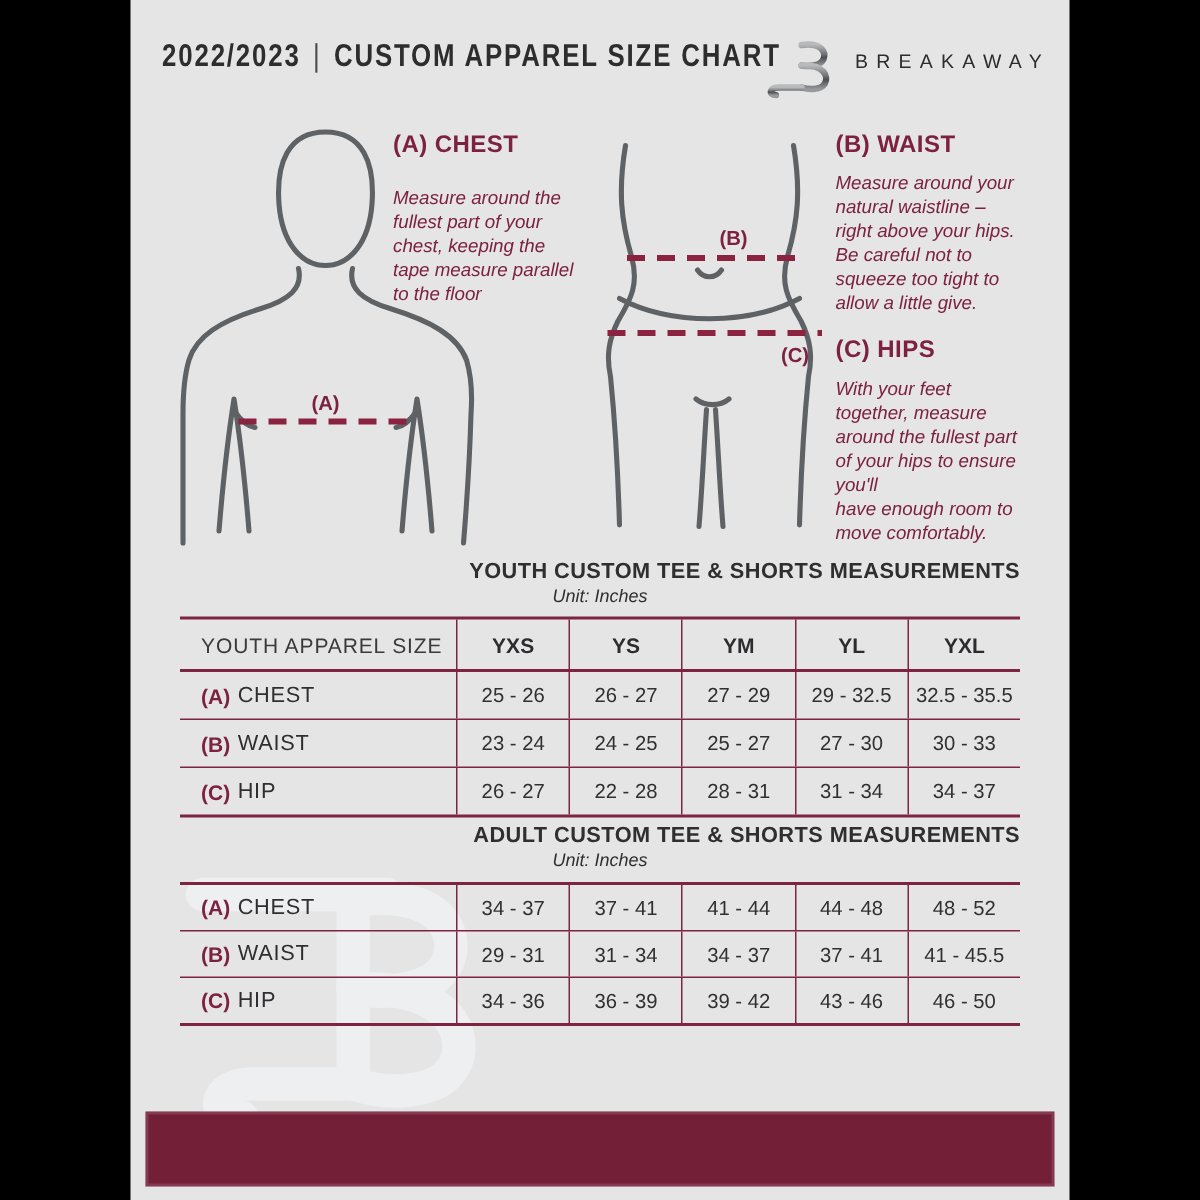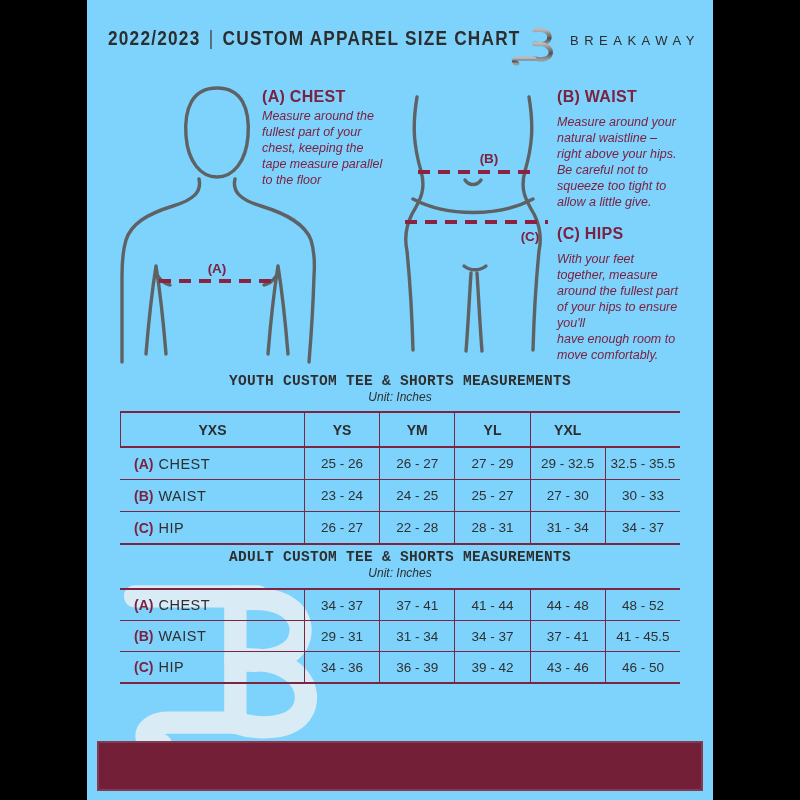--- a/index.html
+++ b/index.html
@@ -1,16 +1,16 @@
 <!DOCTYPE html>
 <html><head>
 <meta charset="utf-8">
 <style>
   html,body{margin:0;padding:0;background:#000;}
-  #page{position:relative;width:800px;height:800px;overflow:hidden;background:#7dd3fc;
+  #page{position:relative;width:800px;height:800px;overflow:hidden;background:#e5e5e5;
         font-family:"Liberation Sans",sans-serif;}
   .abs{position:absolute;}
 
   
   .sidebar{position:absolute;top:0;width:87px;height:800px;background:#000;}
   .sidebar.left{left:0;}
   .sidebar.right{left:713px;}
 
   
   .title-wrap{position:absolute;left:108px;top:26px;white-space:nowrap;
@@ -19,22 +19,22 @@
   .title-wrap .divider{font-weight:normal;color:#4a4a4c;padding:0 10px;}
   .brand-text{position:absolute;left:570px;top:33px;font-weight:normal;font-size:13px;
               letter-spacing:5.5px;color:#2d2d2e;white-space:nowrap;}
 
   
   .guide-heading{position:absolute;font-weight:bold;font-size:16px;color:#7c2140;letter-spacing:.3px;}
   .guide-body{position:absolute;font-style:italic;font-size:12.5px;line-height:16px;color:#7c2140;
               white-space:pre-line;width:165px;}
 
   
-  .section-title{position:absolute;left:120px;width:560px;text-align:center;
-                 font-weight:bold;font-size:14.5px;color:#2f2f30;letter-spacing:.3px;font-family:Liberation Mono, monospace;}
+  .section-title{position:absolute;left:120px;width:560px;text-align:right;
+                 font-weight:bold;font-size:14.5px;color:#2f2f30;letter-spacing:.3px;}
   .section-unit{position:absolute;left:120px;width:560px;text-align:center;
                 font-style:italic;font-size:12px;color:#2f2f30;}
 
   
   .size-table{position:absolute;left:120px;width:560px;
               border-top:2px solid #7d2540;border-bottom:2px solid #7d2540;}
   .t-row{display:grid;grid-template-columns:184px repeat(5,1fr);}
   .t-row.header{border-bottom:2px solid #7d2540;}
   .t-row.body{border-bottom:1.5px solid #7d2540;}
   .t-row.body:last-child{border-bottom:none;}
@@ -115,21 +115,21 @@
     <path class="fig-stroke" d="M 79 171 C 85 176 95 176 101 171" stroke-width="2.2"></path>
     <path class="fig-stroke" d="M 86 178 C 84 208 83 232 81 256" stroke-width="2.4"></path>
     <path class="fig-stroke" d="M 92 178 C 94 208 95 232 97 256" stroke-width="2.4"></path>
     <path class="dash" d="M 33 77 L 151 77"></path>
     <path class="dash" d="M 20 127 L 163 127"></path>
     <text class="marker-label" x="104" y="68" text-anchor="middle">(B)</text>
     <text class="marker-label" x="145" y="146" text-anchor="middle">(C)</text>
   </svg>
 
   <div class="guide-heading" style="left:262px;top:88px;">(A) CHEST</div>
-  <div class="guide-body" style="left:262px;top:108px;">Measure around the
+  <div class="guide-body" style="left:262px;top:124px;">Measure around the
 fullest part of your
 chest, keeping the
 tape measure parallel
 to the floor</div>
 
   <div class="guide-heading" style="left:557px;top:88px;">(B) WAIST</div>
   <div class="guide-body" style="left:557px;top:114px;">Measure around your
 natural waistline –
 right above your hips.
 Be careful not to
@@ -143,20 +143,21 @@
 of your hips to ensure
 you'll
 have enough room to
 move comfortably.</div>
 
   <div class="section-title" style="top:373px;">YOUTH CUSTOM TEE &amp; SHORTS MEASUREMENTS</div>
   <div class="section-unit" style="top:390px;">Unit: Inches</div>
 
   <div class="size-table yt" style="top:411px;">
     <div class="t-row header">
+      <div class="cell first label-h">YOUTH APPAREL SIZE</div>
       <div class="cell size-h">YXS</div>
       <div class="cell size-h">YS</div>
       <div class="cell size-h">YM</div>
       <div class="cell size-h">YL</div>
       <div class="cell size-h">YXL</div>
     </div>
     <div class="t-row body">
       <div class="cell first">
         <span class="row-prefix">(A)</span>
         <span class="row-label">CHEST</span>

